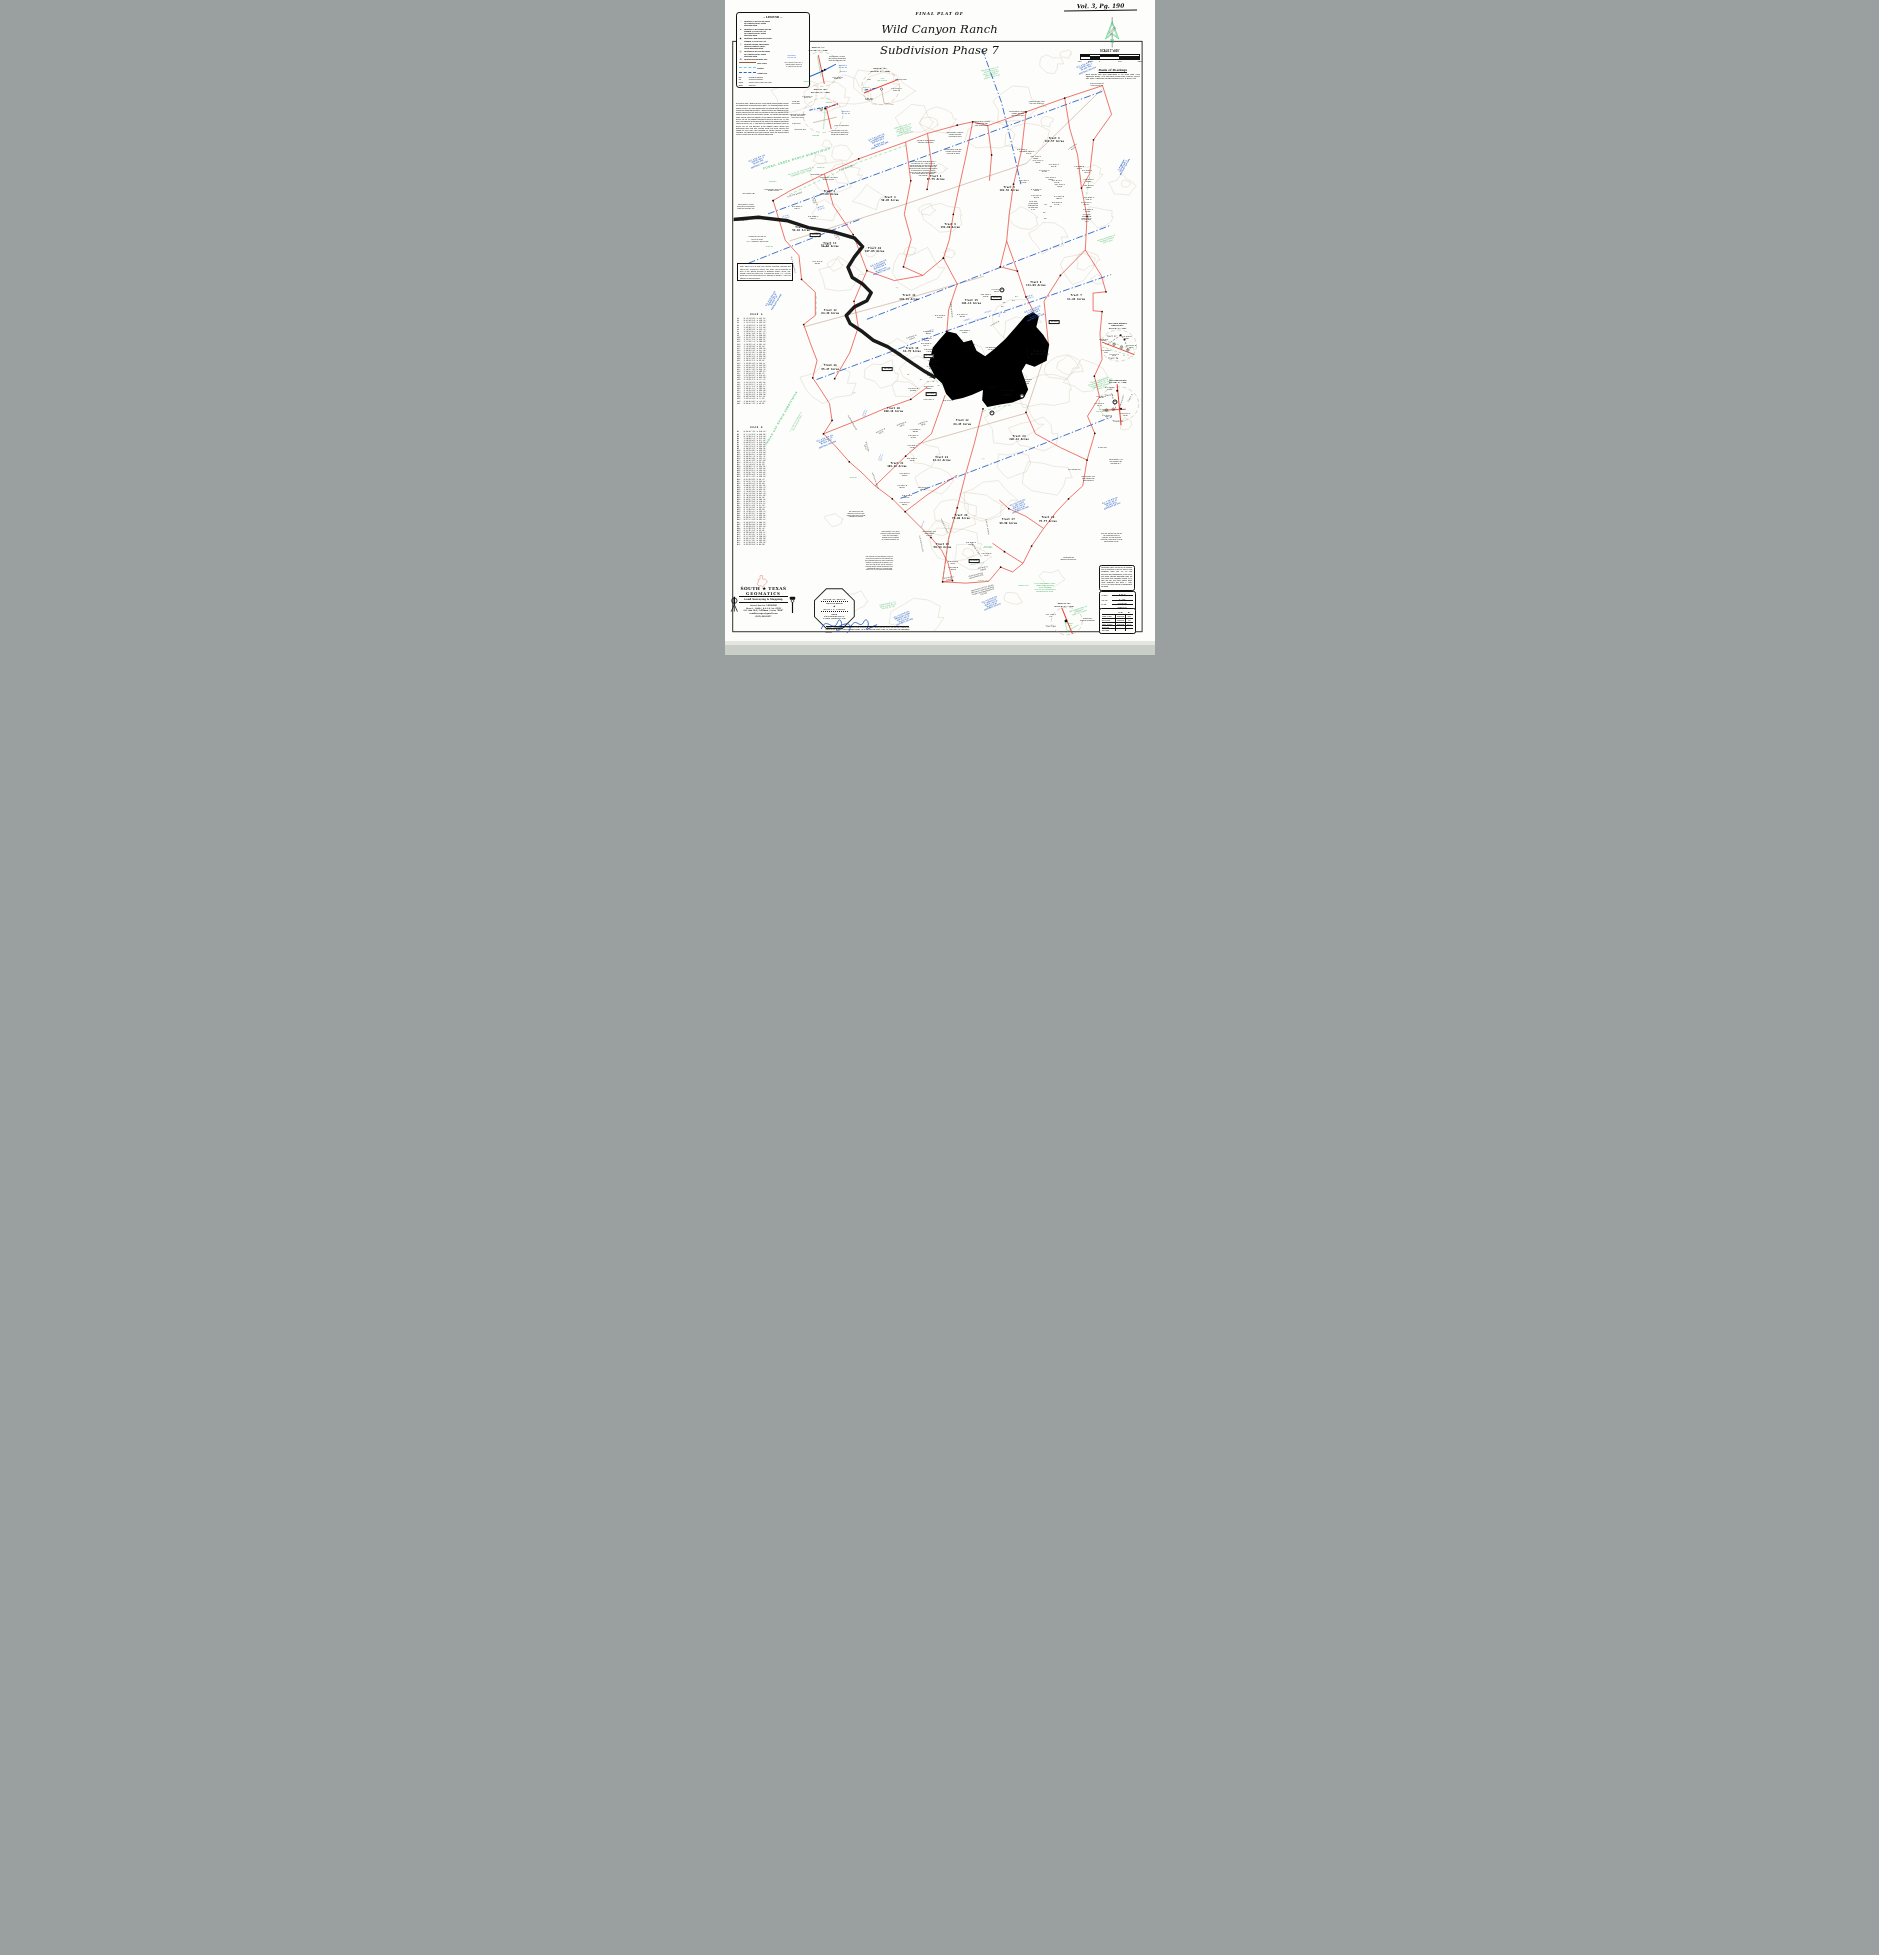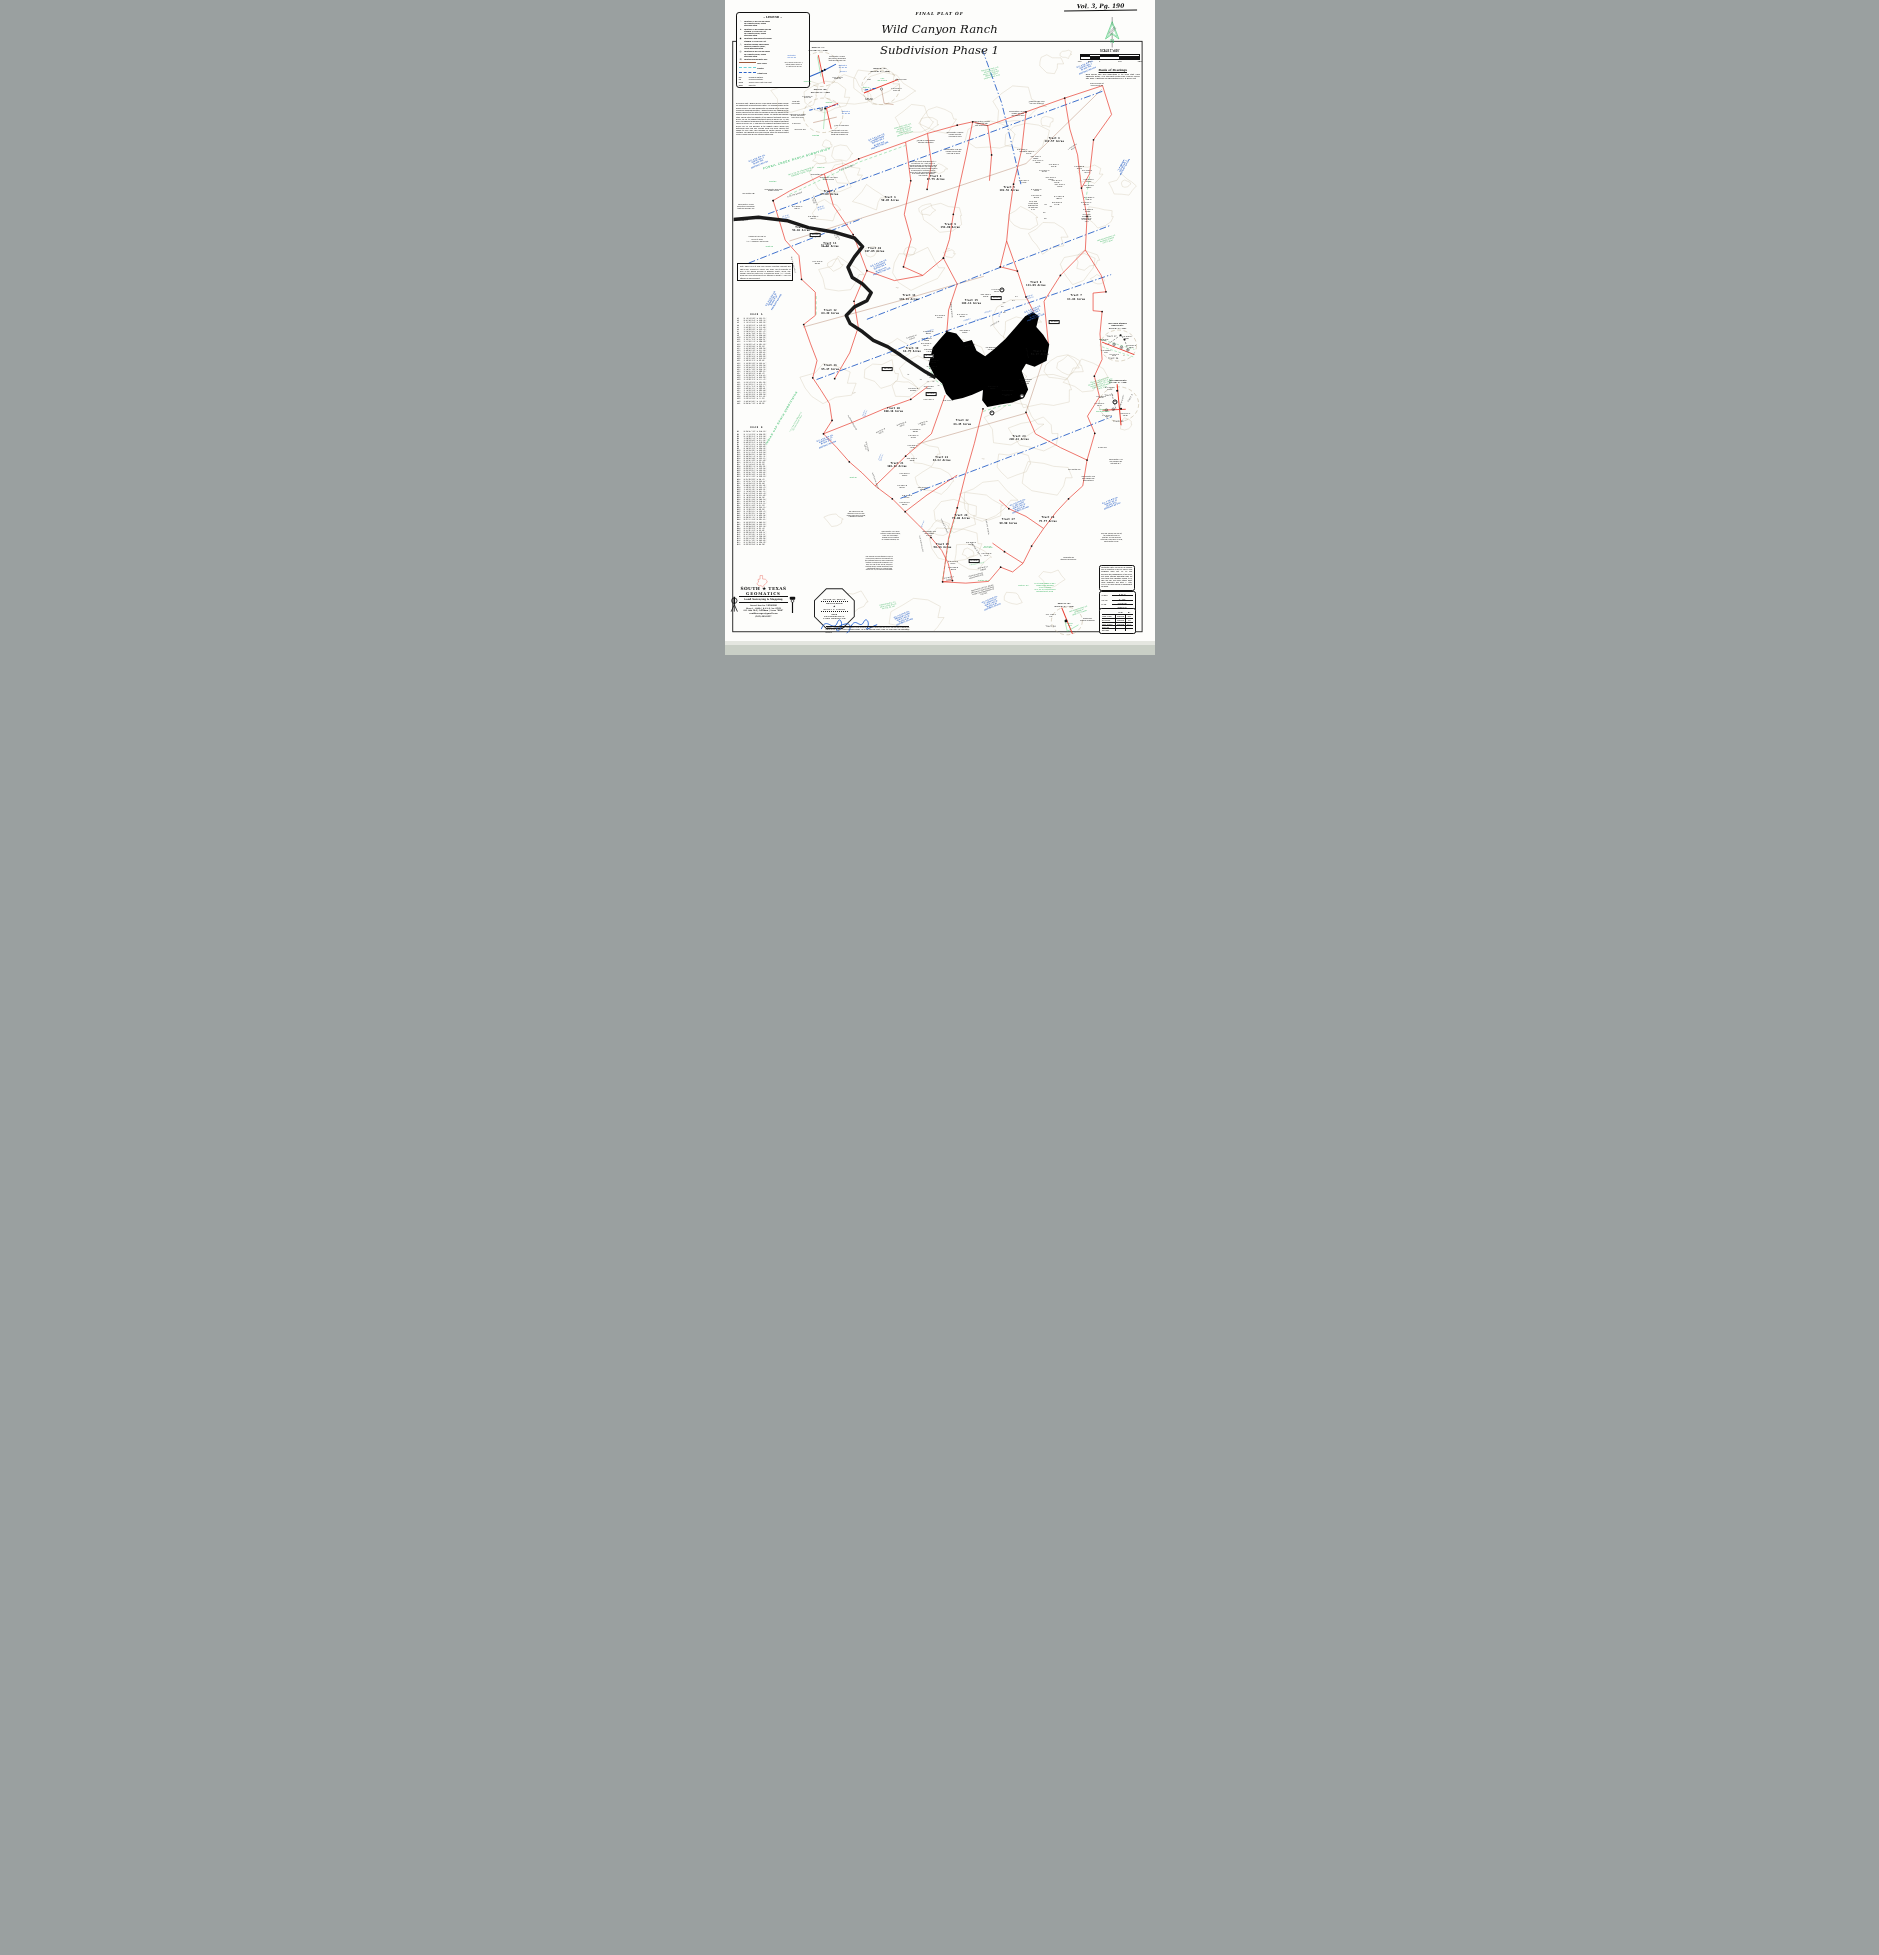--- a/index.html
+++ b/index.html
@@ -353,21 +353,21 @@
       <circle cx="921" cy="950" r="2.4" fill="#111"></circle>
         <circle cx="912" cy="908" r="2.4" fill="#111"></circle>
     </g>
   </svg>
 
   <div class="vol">Vol. 3, Pg. 190</div>
 
   <div class="titleblock">
     <div class="kicker">FINAL PLAT OF</div>
     <div class="big">Wild Canyon Ranch</div>
-    <div class="big">Subdivision Phase 1</div>
+    <div class="big">Subdivision Phase 7</div>
   </div>
 
   <div class="legend">
     <h3>~  LEGEND  ~</h3>
     <div id="legend-items">
         <div class="lg-item">
           <span class="sym">○</span>
           <span class="txt">Denotes 1/2" dia. iron rod found
 for Property Corner, unless
 otherwise noted.</span>

